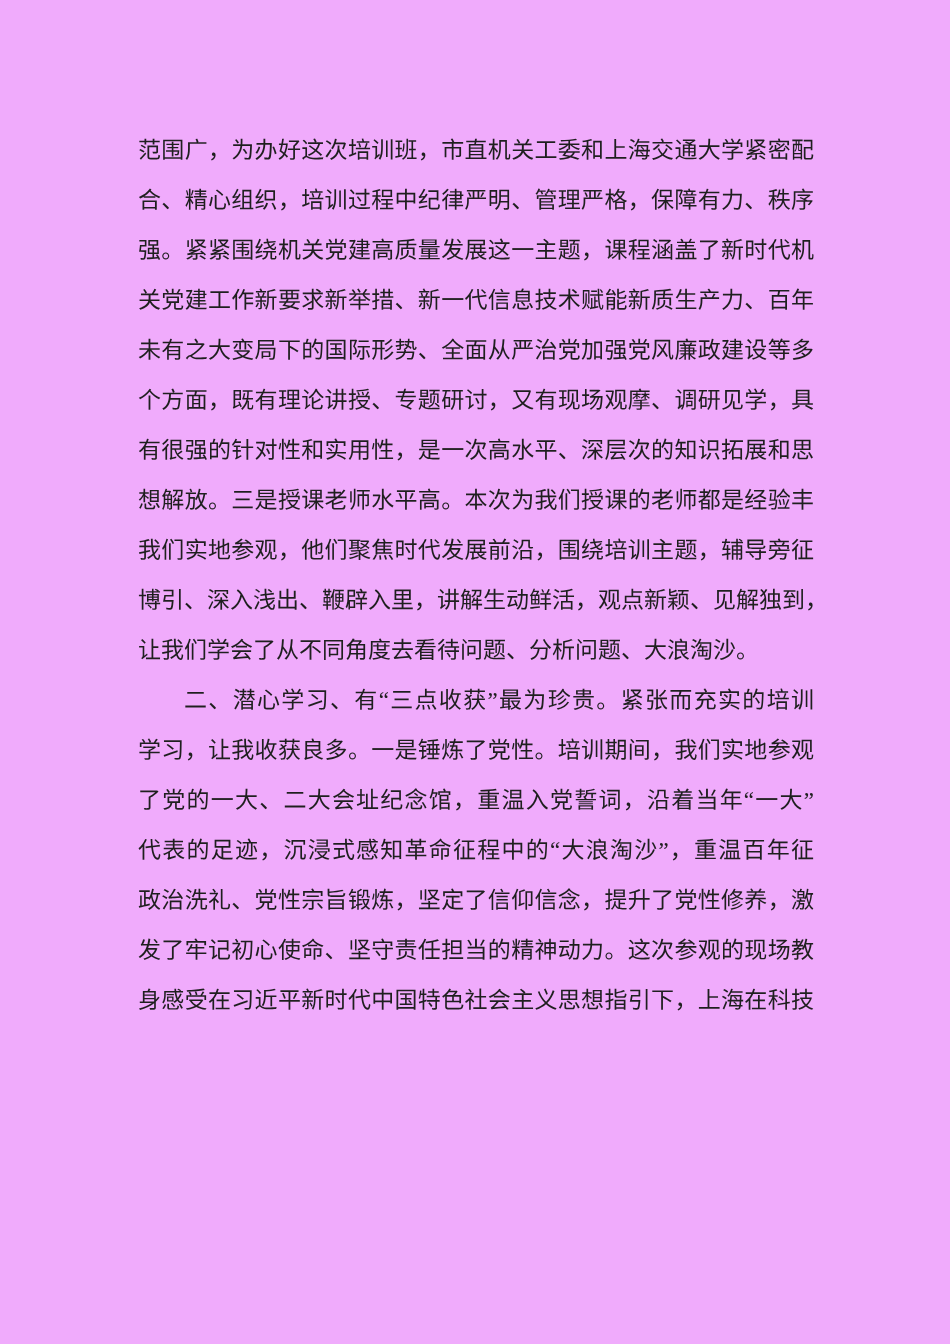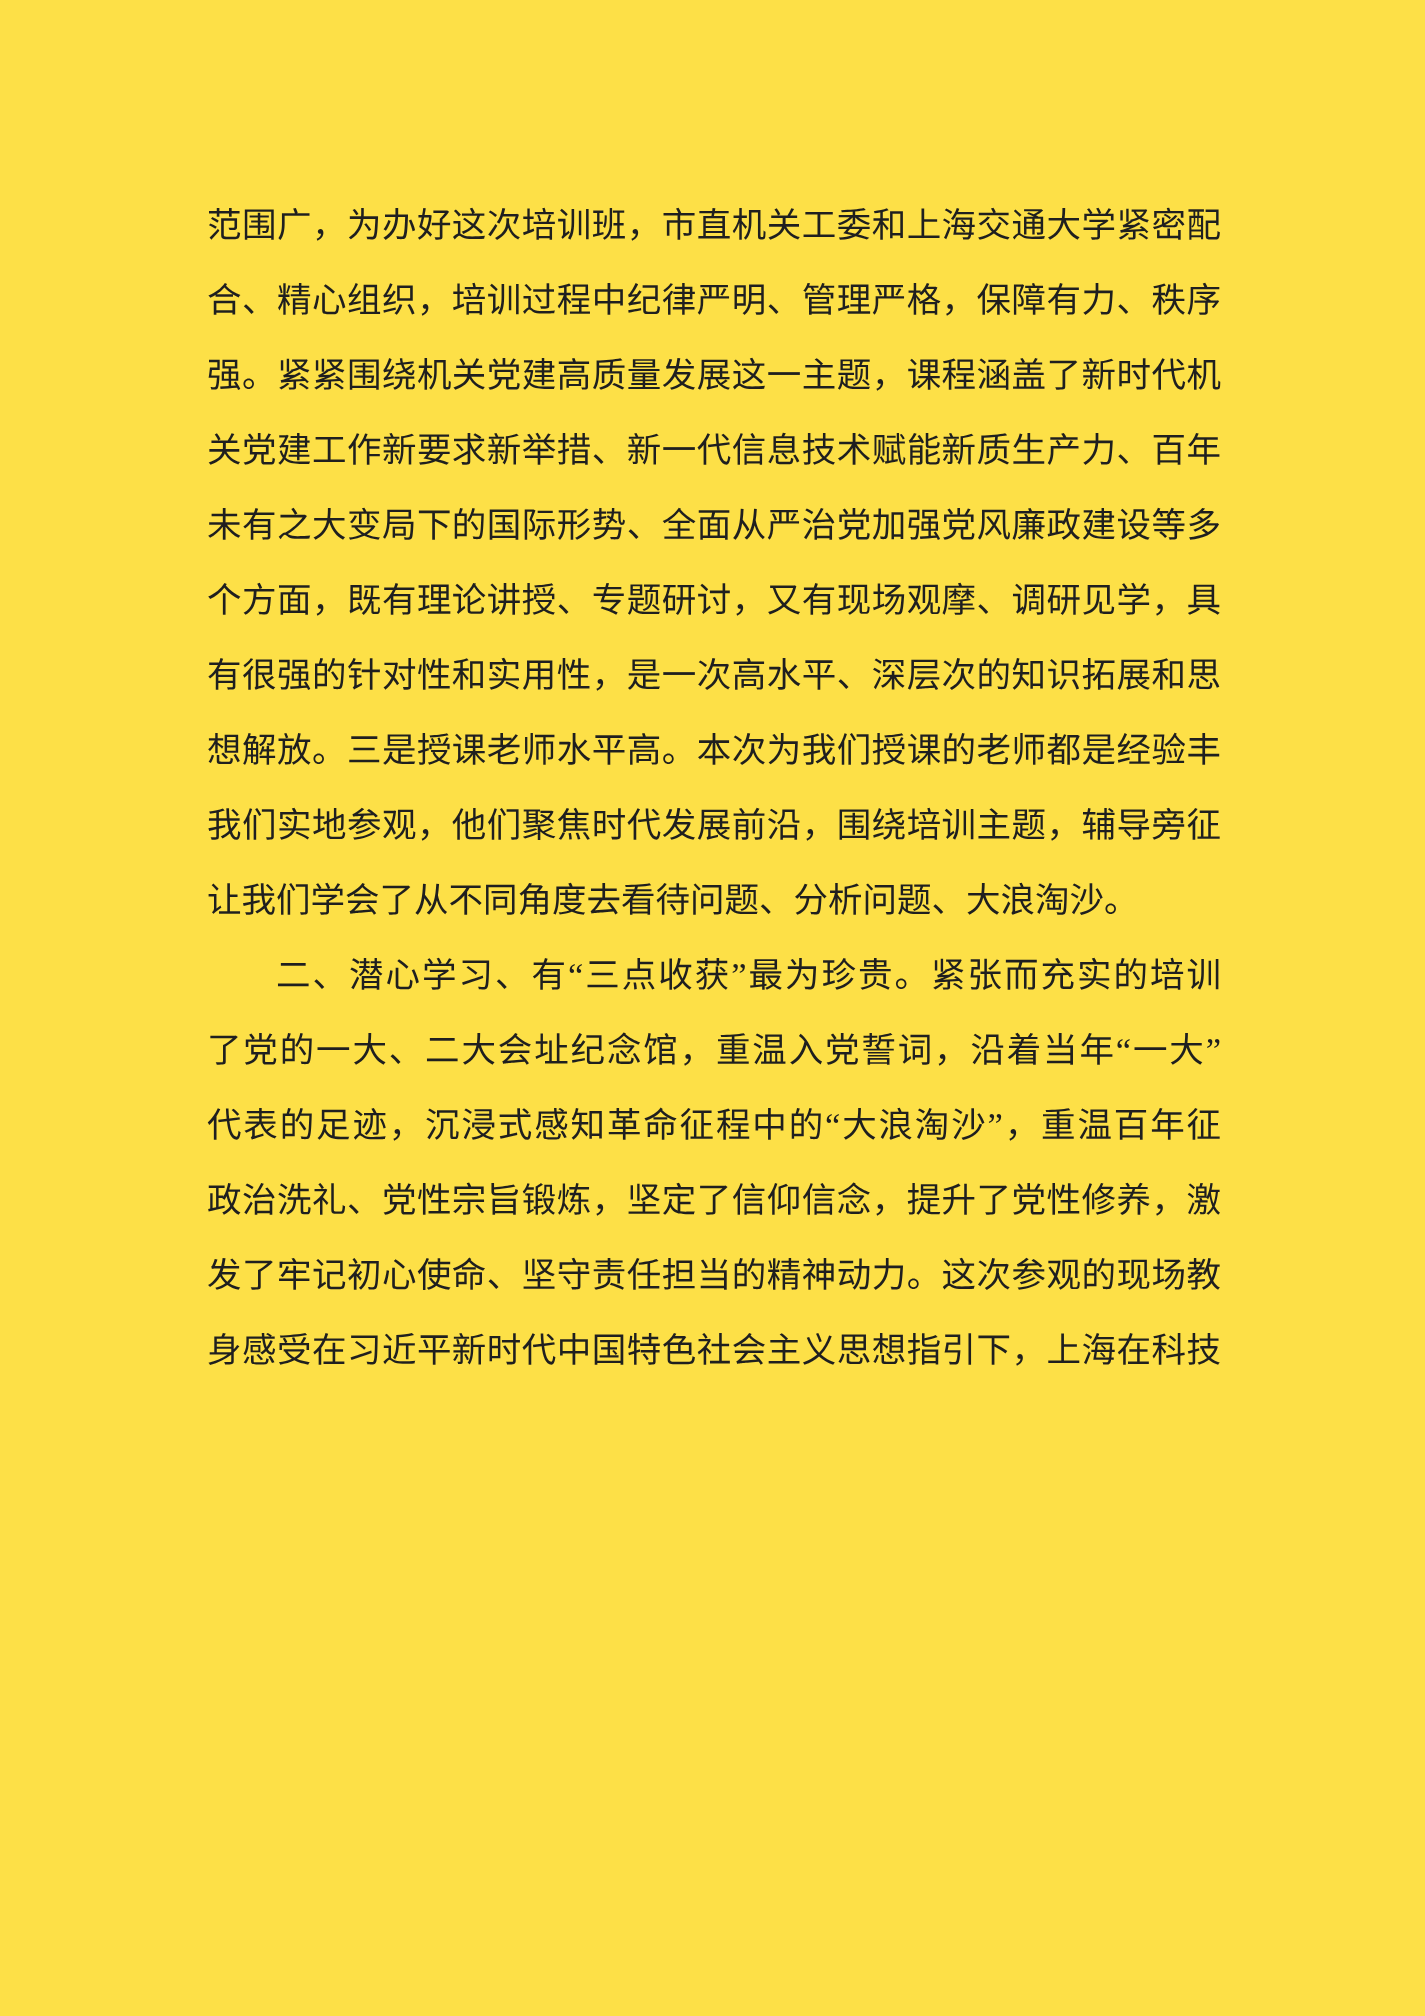--- a/index.html
+++ b/index.html
@@ -38,34 +38,36 @@
   .line.indent {
     text-indent: 2em;
   }
   .line.flush {
     text-align-last: left;
   }
 </style>
 </head>
 <body>
 
-<div class="page" style="background: #fde047; color: rgb(31, 31, 31);">
+<div class="page" style="background: #f0abfc; color: rgb(31, 31, 31);">
     <div class="para">
       <div class="line">范围广，为办好这次培训班，市直机关工委和上海交通大学紧密配</div>
       <div class="line">合、精心组织，培训过程中纪律严明、管理严格，保障有力、秩序</div>
       <div class="line">强。紧紧围绕机关党建高质量发展这一主题，课程涵盖了新时代机</div>
       <div class="line">关党建工作新要求新举措、新一代信息技术赋能新质生产力、百年</div>
       <div class="line">未有之大变局下的国际形势、全面从严治党加强党风廉政建设等多</div>
       <div class="line">个方面，既有理论讲授、专题研讨，又有现场观摩、调研见学，具</div>
       <div class="line">有很强的针对性和实用性，是一次高水平、深层次的知识拓展和思</div>
       <div class="line">想解放。三是授课老师水平高。本次为我们授课的老师都是经验丰</div>
       <div class="line">我们实地参观，他们聚焦时代发展前沿，围绕培训主题，辅导旁征</div>
+      <div class="line">博引、深入浅出、鞭辟入里，讲解生动鲜活，观点新颖、见解独到，</div>
       <div class="line flush">让我们学会了从不同角度去看待问题、分析问题、大浪淘沙。</div>
     </div>
     <div class="para">
       <div class="line indent">二、潜心学习、有“三点收获”最为珍贵。紧张而充实的培训</div>
+      <div class="line">学习，让我收获良多。一是锤炼了党性。培训期间，我们实地参观</div>
       <div class="line">了党的一大、二大会址纪念馆，重温入党誓词，沿着当年“一大”</div>
       <div class="line">代表的足迹，沉浸式感知革命征程中的“大浪淘沙”，重温百年征</div>
       <div class="line">政治洗礼、党性宗旨锻炼，坚定了信仰信念，提升了党性修养，激</div>
       <div class="line">发了牢记初心使命、坚守责任担当的精神动力。这次参观的现场教</div>
       <div class="line">身感受在习近平新时代中国特色社会主义思想指引下，上海在科技</div>
     </div>
   </div>
 
 </body></html>

